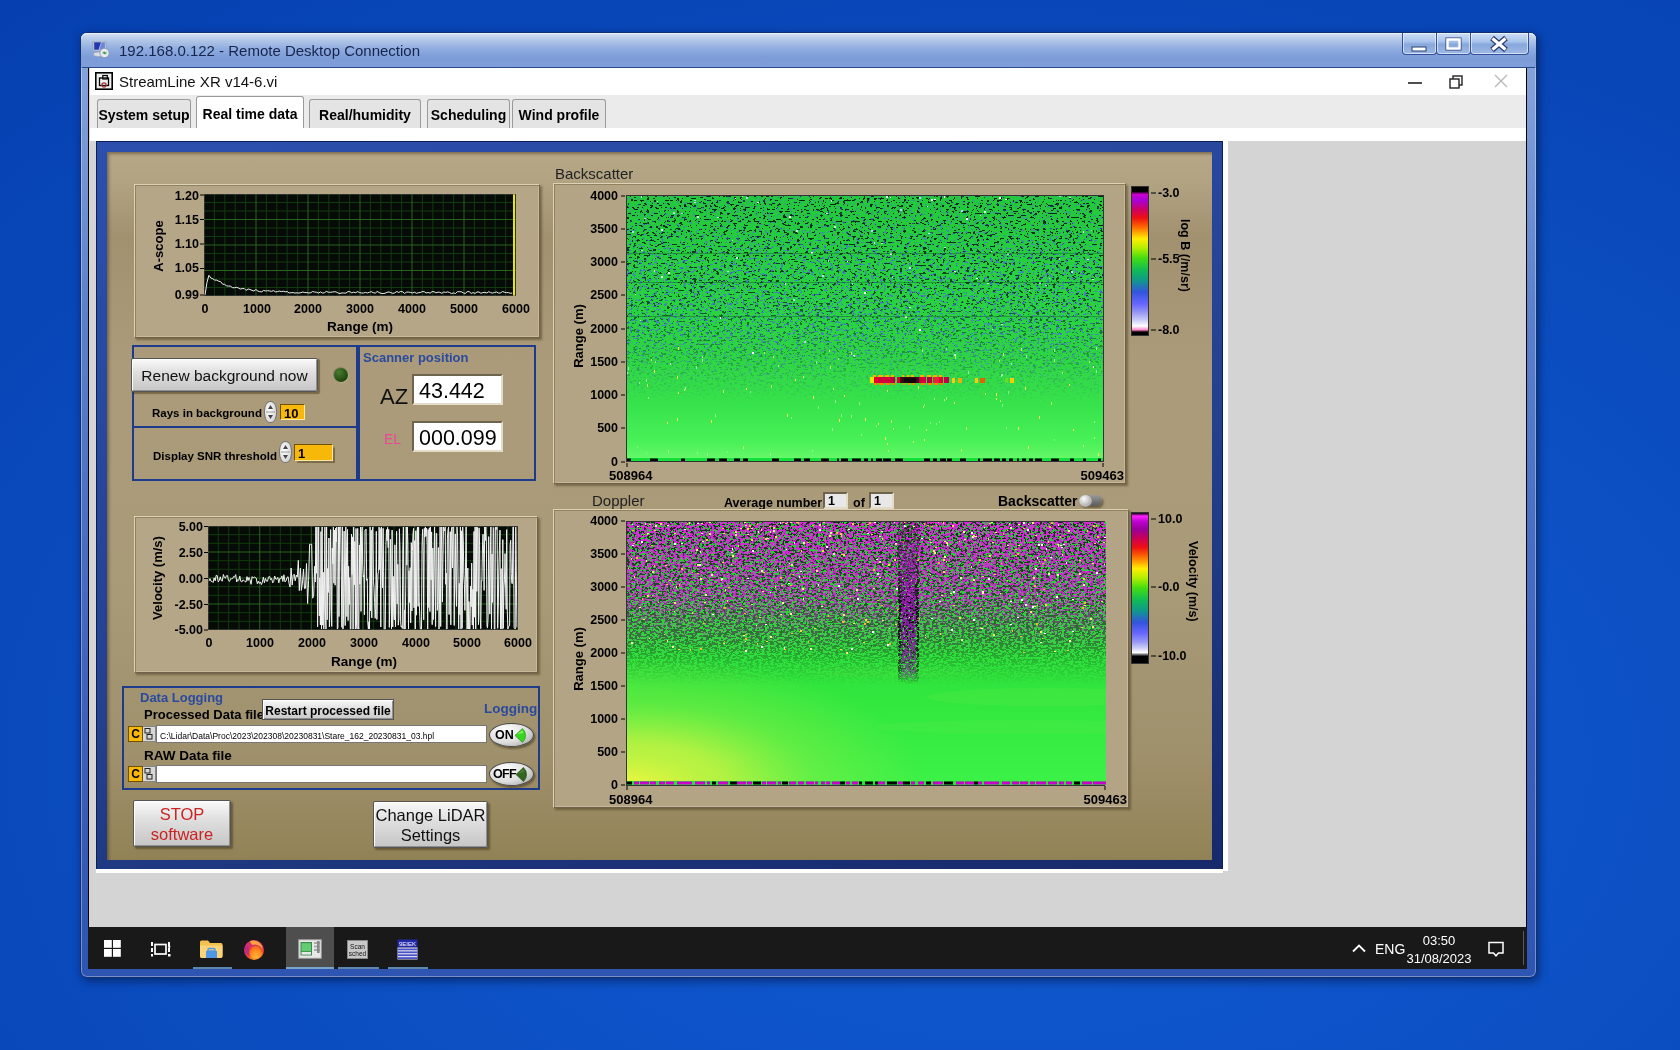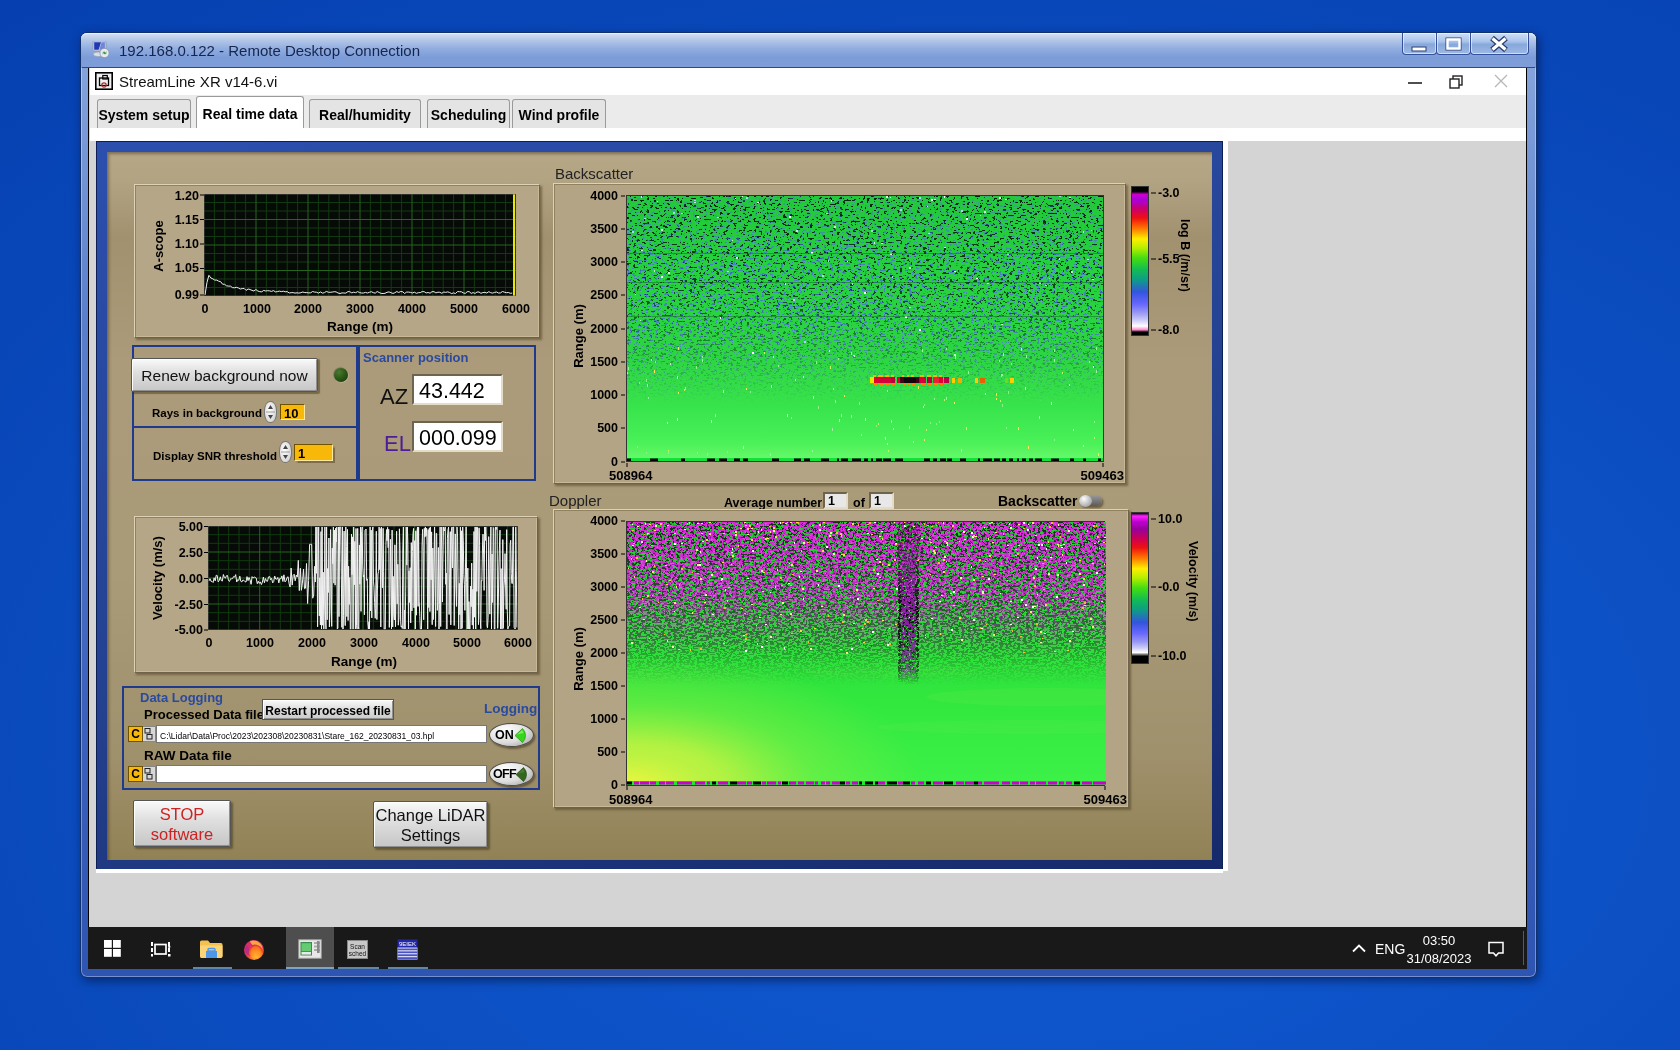--- a/index.html
+++ b/index.html
@@ -175,21 +175,21 @@
       <path d="M5.5 3 l2.5 4 h-5z" fill="#444"></path>
       <path d="M5.5 17 l-2.5-4 h5z" fill="#444"></path>
       <path d="M1 10 h9" stroke="#888" stroke-width="0.8"></path>
     </svg>
 </div>
 <div class="ab" style="left:294px;top:444px;width:39px;height:17px;background:#f7b80a;border:1px solid;border-color:#6e5200 #ffe9a0 #ffe9a0 #6e5200;font-weight:bold;font-size:13px;padding:1px 0 0 3px;box-shadow:1.5px 1.5px 1px rgba(70,55,25,.45);">1</div>
 
 <div class="ab bl" style="left:363px;top:350px;">Scanner position</div>
 <div class="ab" style="left:380px;top:384px;font-size:22px;color:#111;">AZ</div>
 <div class="ab" style="left:412px;top:374px;width:91px;height:31px;background:#fff;border:2px solid;border-color:#6e634c #e4dcc8 #e4dcc8 #6e634c;font-size:21.5px;padding:3px 0 0 5px;">43.442</div>
-<div class="ab" style="left:384px;top:431px;font-size:22px;color:#4c1d95;">EL</div>
+<div class="ab" style="left:384px;top:431px;font-size:14px;color:#ec4899;">EL</div>
 <div class="ab" style="left:412px;top:421px;width:91px;height:31px;background:#fff;border:2px solid;border-color:#6e634c #e4dcc8 #e4dcc8 #6e634c;font-size:21.5px;padding:3px 0 0 5px;">000.099</div>
 
 <div class="ab" style="left:122px;top:686px;width:418px;height:104px;border:2px solid #1e3a8c;"></div>
 <div class="ab bl" style="left:140px;top:690px;">Data Logging</div>
 <div class="ab b" style="left:144px;top:707px;font-size:13px;white-space:nowrap;">Processed Data file</div>
 <div class="ab" style="left:262px;top:699px;width:132px;height:21px;background:linear-gradient(#fafafa,#e2e2e2 40%,#cacaca);border:1px solid #555;box-shadow:1px 1px 0 #fff inset,-1px -1px 0 #909090 inset;text-align:center;font-weight:bold;font-size:12px;padding-top:4px;white-space:nowrap;">Restart processed file</div>
 <div class="ab bl" style="left:484px;top:701px;font-size:13.5px;">Logging</div>
 
 <div class="ab" style="left:128px;top:726px;width:15px;height:16px;background:#f7b80a;border:1px solid #6e5200;font-weight:bold;font-size:12px;text-align:center;">C</div>
 <div class="ab" style="left:143px;top:726px;width:13px;height:16px;background:#d8d8d8;border:1px solid #888;border-left:none;">
@@ -639,21 +639,21 @@
 <div class="ab" style="left:1131px;top:186px;width:18px;height:150px;border:1px solid #333;background:linear-gradient(
  #000 0%,#000 3%, #cc00cc 5%, #a800d8 9%, #cc0066 15%, #ee1111 21%, #ff7700 28%, #ffee00 35%, #b8ee00 41%, #44dd11 48%, #11bb55 56%, #0f9a8a 63%, #3355dd 71%, #6666ff 79%, #9999f4 85%, #ccccf8 90%, #ffffff 94%, #ff88cc 96.5%, #000 98%);"></div>
 <svg class="ab" style="left:1149px;top:186px;" width="70" height="160" font-family="Liberation Sans" font-weight="bold" font-size="12.5" fill="#000">
   <path d="M2 7 h5 M2 73 h5 M2 144 h5" stroke="#000" stroke-width="1"></path>
   <text x="9" y="11">-3.0</text>
     <text x="9" y="77">-5.5</text>
     <text x="9" y="148">-8.0</text>
 </svg>
 <div class="ab" style="left:1192px;top:219px;font-weight:bold;font-size:12.5px;color:#000;transform:rotate(90deg);transform-origin:0 0;white-space:nowrap;">log B (/m/sr)</div>
 
-<div class="ab" style="left:549px;top:492px;font-size:15px;color:#222;">Doppler</div>
+<div class="ab" style="left:592px;top:492px;font-size:15px;color:#222;">Doppler</div>
 <div class="ab b" style="left:724px;top:496px;font-size:12.5px;white-space:nowrap;">Average number</div>
 <div class="ab" style="left:823px;top:492px;width:25px;height:17px;background:#e8e8e8;border:2px solid;border-color:#6e634c #e4dcc8 #e4dcc8 #6e634c;font-weight:bold;font-size:12.5px;padding-left:3px;">1</div>
 <div class="ab b" style="left:853px;top:496px;font-size:12.5px;">of</div>
 <div class="ab" style="left:869px;top:492px;width:25px;height:17px;background:#e8e8e8;border:2px solid;border-color:#6e634c #e4dcc8 #e4dcc8 #6e634c;font-weight:bold;font-size:12.5px;padding-left:3px;">1</div>
 <div class="ab b" style="left:998px;top:493px;font-size:14px;">Backscatter</div>
 <div class="ab" style="left:1079px;top:495px;width:23px;height:11px;border-radius:6px;background:linear-gradient(#9a9a9a,#5a5a5a);box-shadow:1.5px 2px 2px rgba(60,45,20,.55);"></div>
 <div class="ab" style="left:1079px;top:494.5px;width:13px;height:12px;border-radius:50%;background:radial-gradient(circle at 38% 32%,#fdfdfd,#b0b0b0 65%,#909090);"></div>
 
 <div class="ab" style="left:553px;top:509px;width:576px;height:299px;background:#b3a486;border:1px solid;border-color:#ddd2b6 #70624a #70624a #ddd2b6;box-shadow:1px 1px 0 #90825f inset,-1px -1px 0 #c7b897 inset, 1.5px 1.5px 2px rgba(70,55,25,.5);"></div>
 <svg class="ab" style="left:553px;top:509px;" width="576" height="299">

